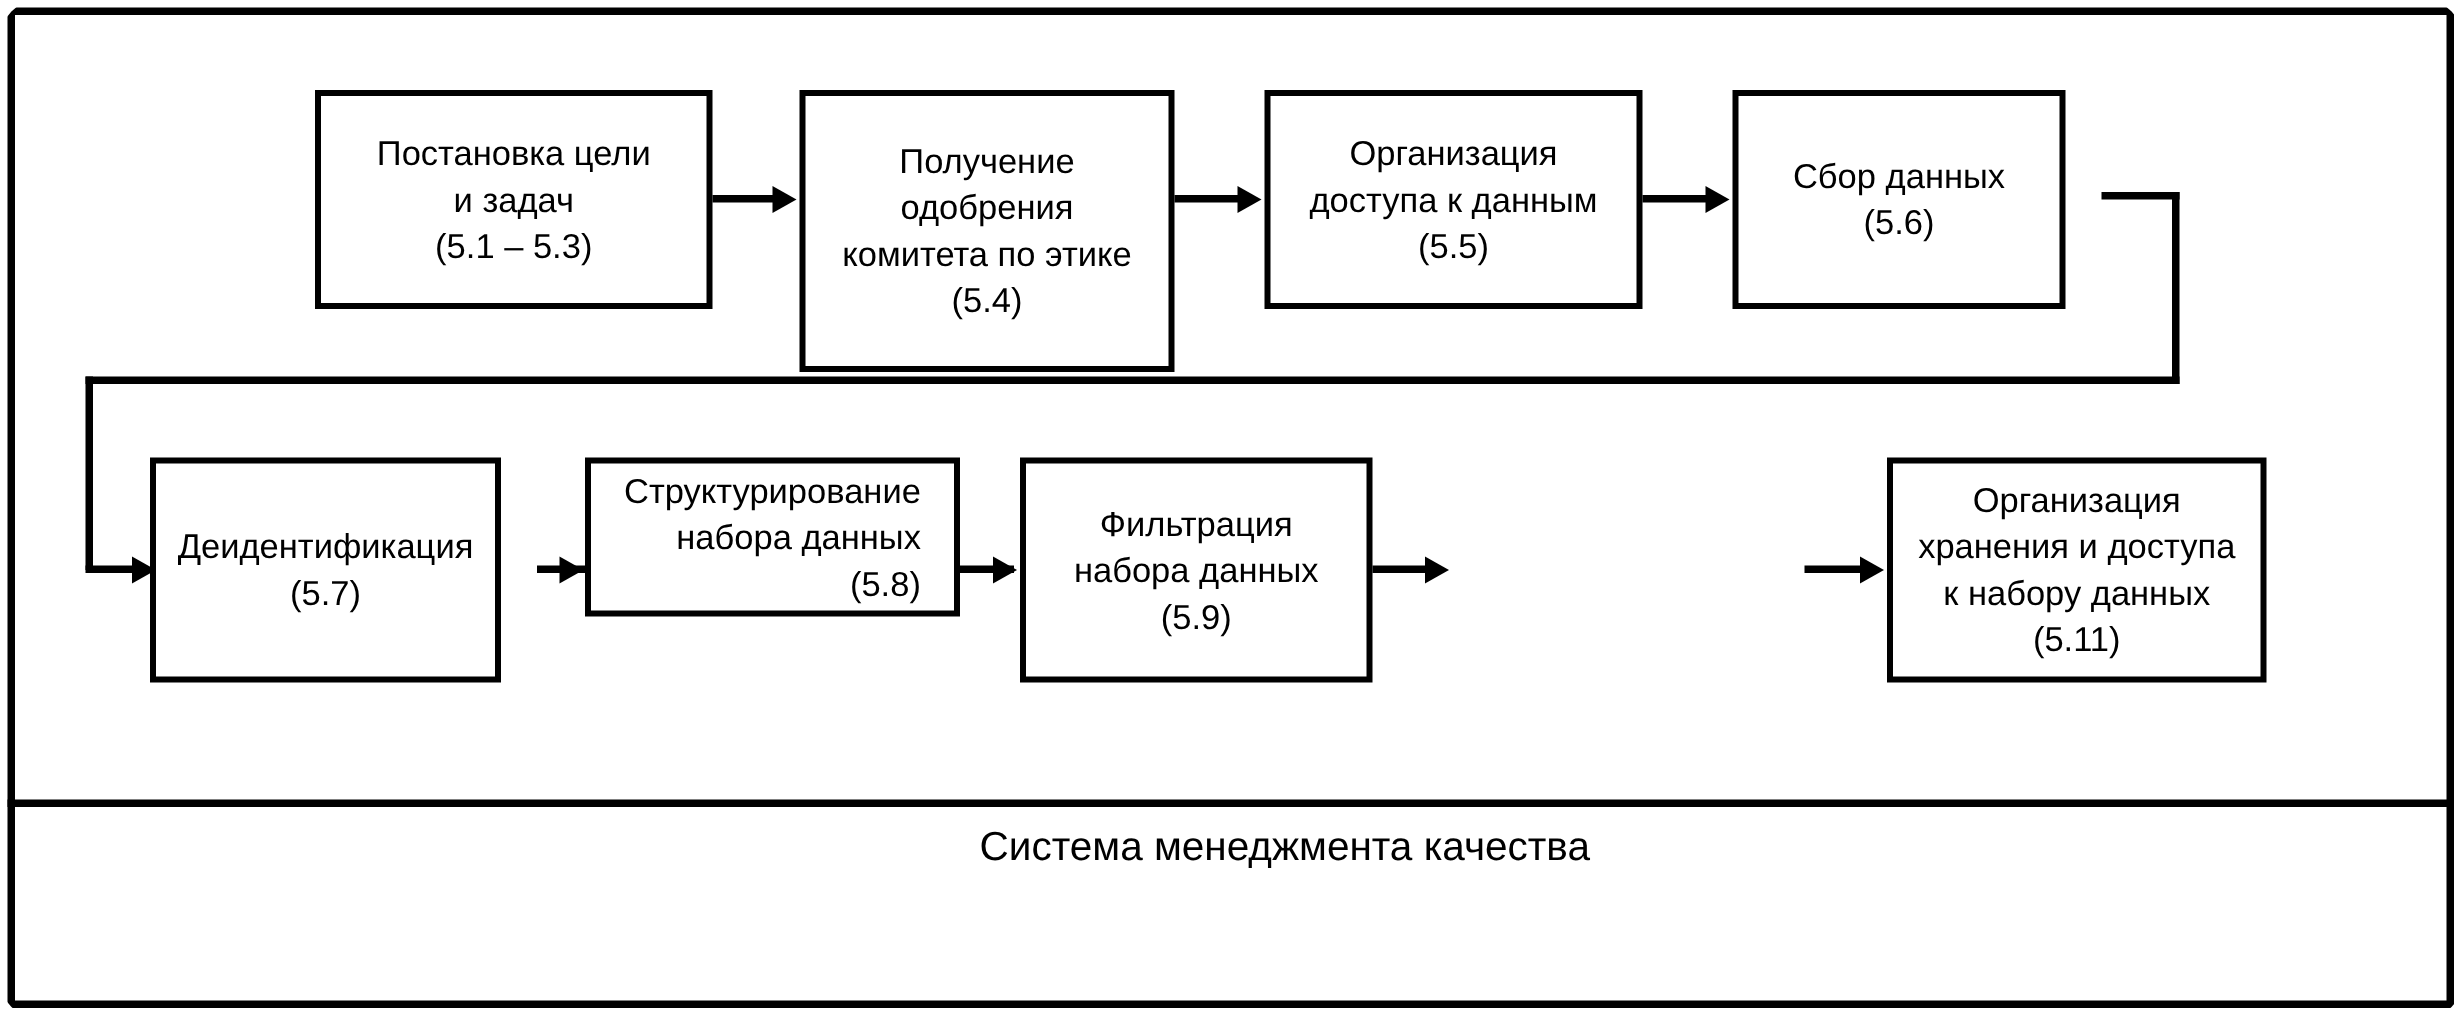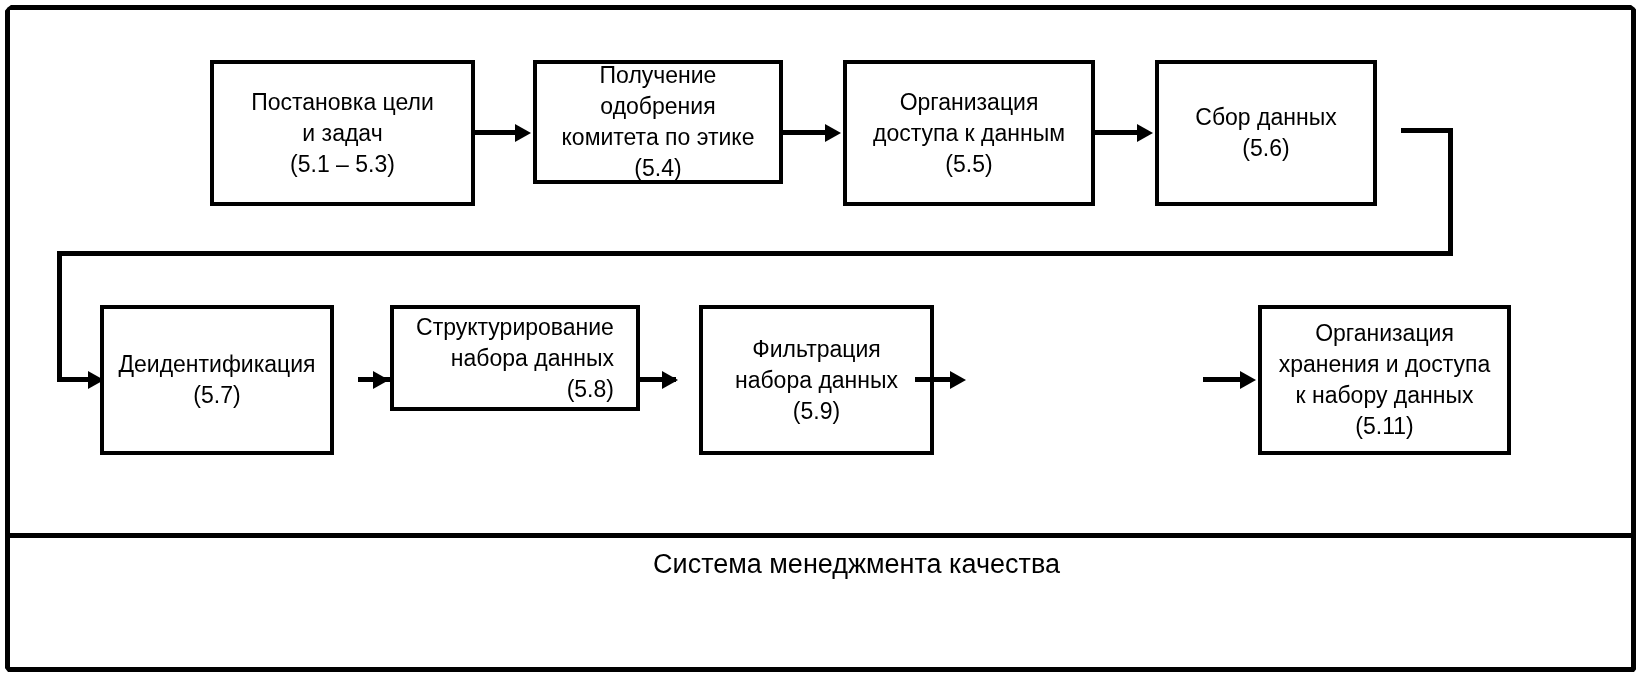--- a/index.html
+++ b/index.html
@@ -93,21 +93,21 @@
 
   <div class="outer-frame"></div>
   <div class="divider"></div>
 
   <div class="box" style="left:210px; top:60px; width:265px; height:146px;">
     <span class="box-text">Постановка цели
 и задач
 (5.1 – 5.3)</span>
   </div>
 
-  <div class="box" style="left:533px; top:60px; width:250px; height:124px;">
+  <div class="box" style="left:533px; top:60px; width:250px; height:188px;">
     <span class="box-text">Получение
 одобрения
 комитета по этике
 (5.4)</span>
   </div>
 
   <div class="box" style="left:843px; top:60px; width:252px; height:146px;">
     <span class="box-text">Организация
 доступа к данным
 (5.5)</span>
@@ -138,21 +138,21 @@
     <span class="box-text">Деидентификация
 (5.7)</span>
   </div>
 
   <div class="box" style="left:390px; top:305px; width:250px; height:106px;text-align:right;">
     <span class="box-text">Структурирование
 набора данных
 (5.8)</span>
   </div>
 
-  <div class="box" style="left:680px; top:305px; width:235px; height:150px;margin-left:19px;">
+  <div class="box" style="left:680px; top:305px; width:235px; height:150px;">
     <span class="box-text">Фильтрация
 набора данных
 (5.9)</span>
   </div>
 
 
   <div class="box" style="left:1258px; top:305px; width:253px; height:150px;">
     <span class="box-text">Организация
 хранения и доступа
 к набору данных

